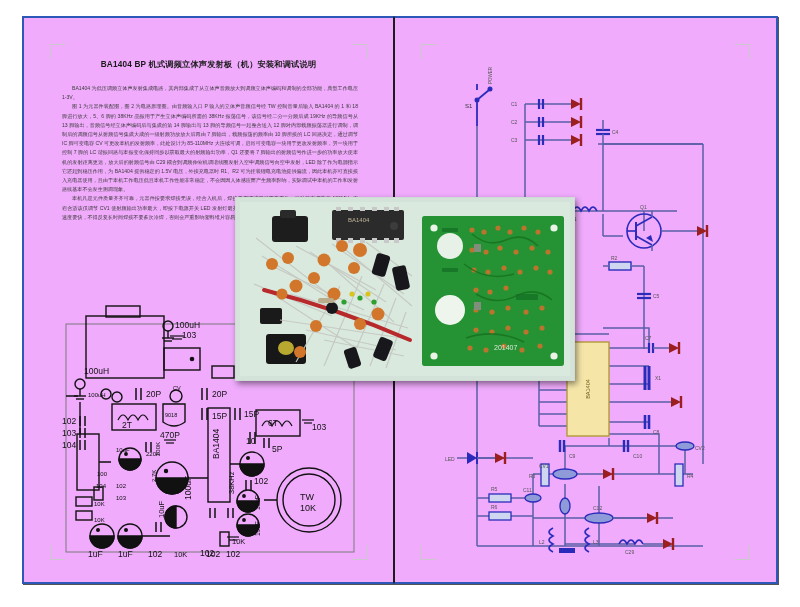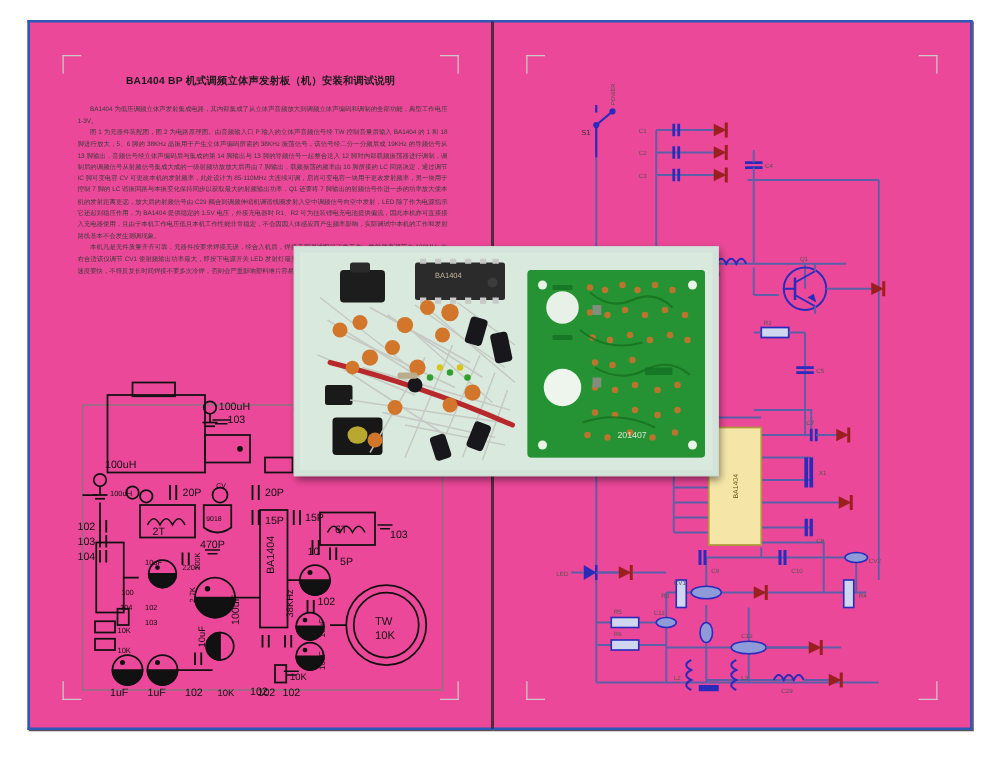--- a/index.html
+++ b/index.html
@@ -6,21 +6,21 @@
   body{
     width:800px;height:607px;overflow:hidden;
     background:#ffffff;
     font-family:"Liberation Sans", sans-serif;
   }
   #root{position:relative;width:800px;height:607px;background:#fff;}
 
   
   .spread{position:absolute;left:22px;top:16px;width:756px;height:568px;
           display:flex;background:#fff;}
-  .page{position:relative;background:#ec4899;border:2px solid #2d58b8;
+  .page{position:relative;background:#f0abfc;border:2px solid #2d58b8;
         box-shadow:1px 1px 0 #555;overflow:hidden;}
   .page.left{width:372px;height:100%;box-sizing:border-box;border-right:1px solid #1b1b1b;}
   .page.right{width:384px;height:100%;box-sizing:border-box;border-left:1px solid #1b1b1b;}
 
   
   .crop{position:absolute;width:14px;height:14px;border:1.5px solid #c9c9c9;}
   .crop.tl{top:26px;left:26px;border-right:none;border-bottom:none;}
   .crop.tr{top:26px;right:26px;border-left:none;border-bottom:none;}
   .crop.bl{bottom:22px;left:26px;border-right:none;border-top:none;}
   .crop.br{bottom:22px;right:26px;border-left:none;border-top:none;}

